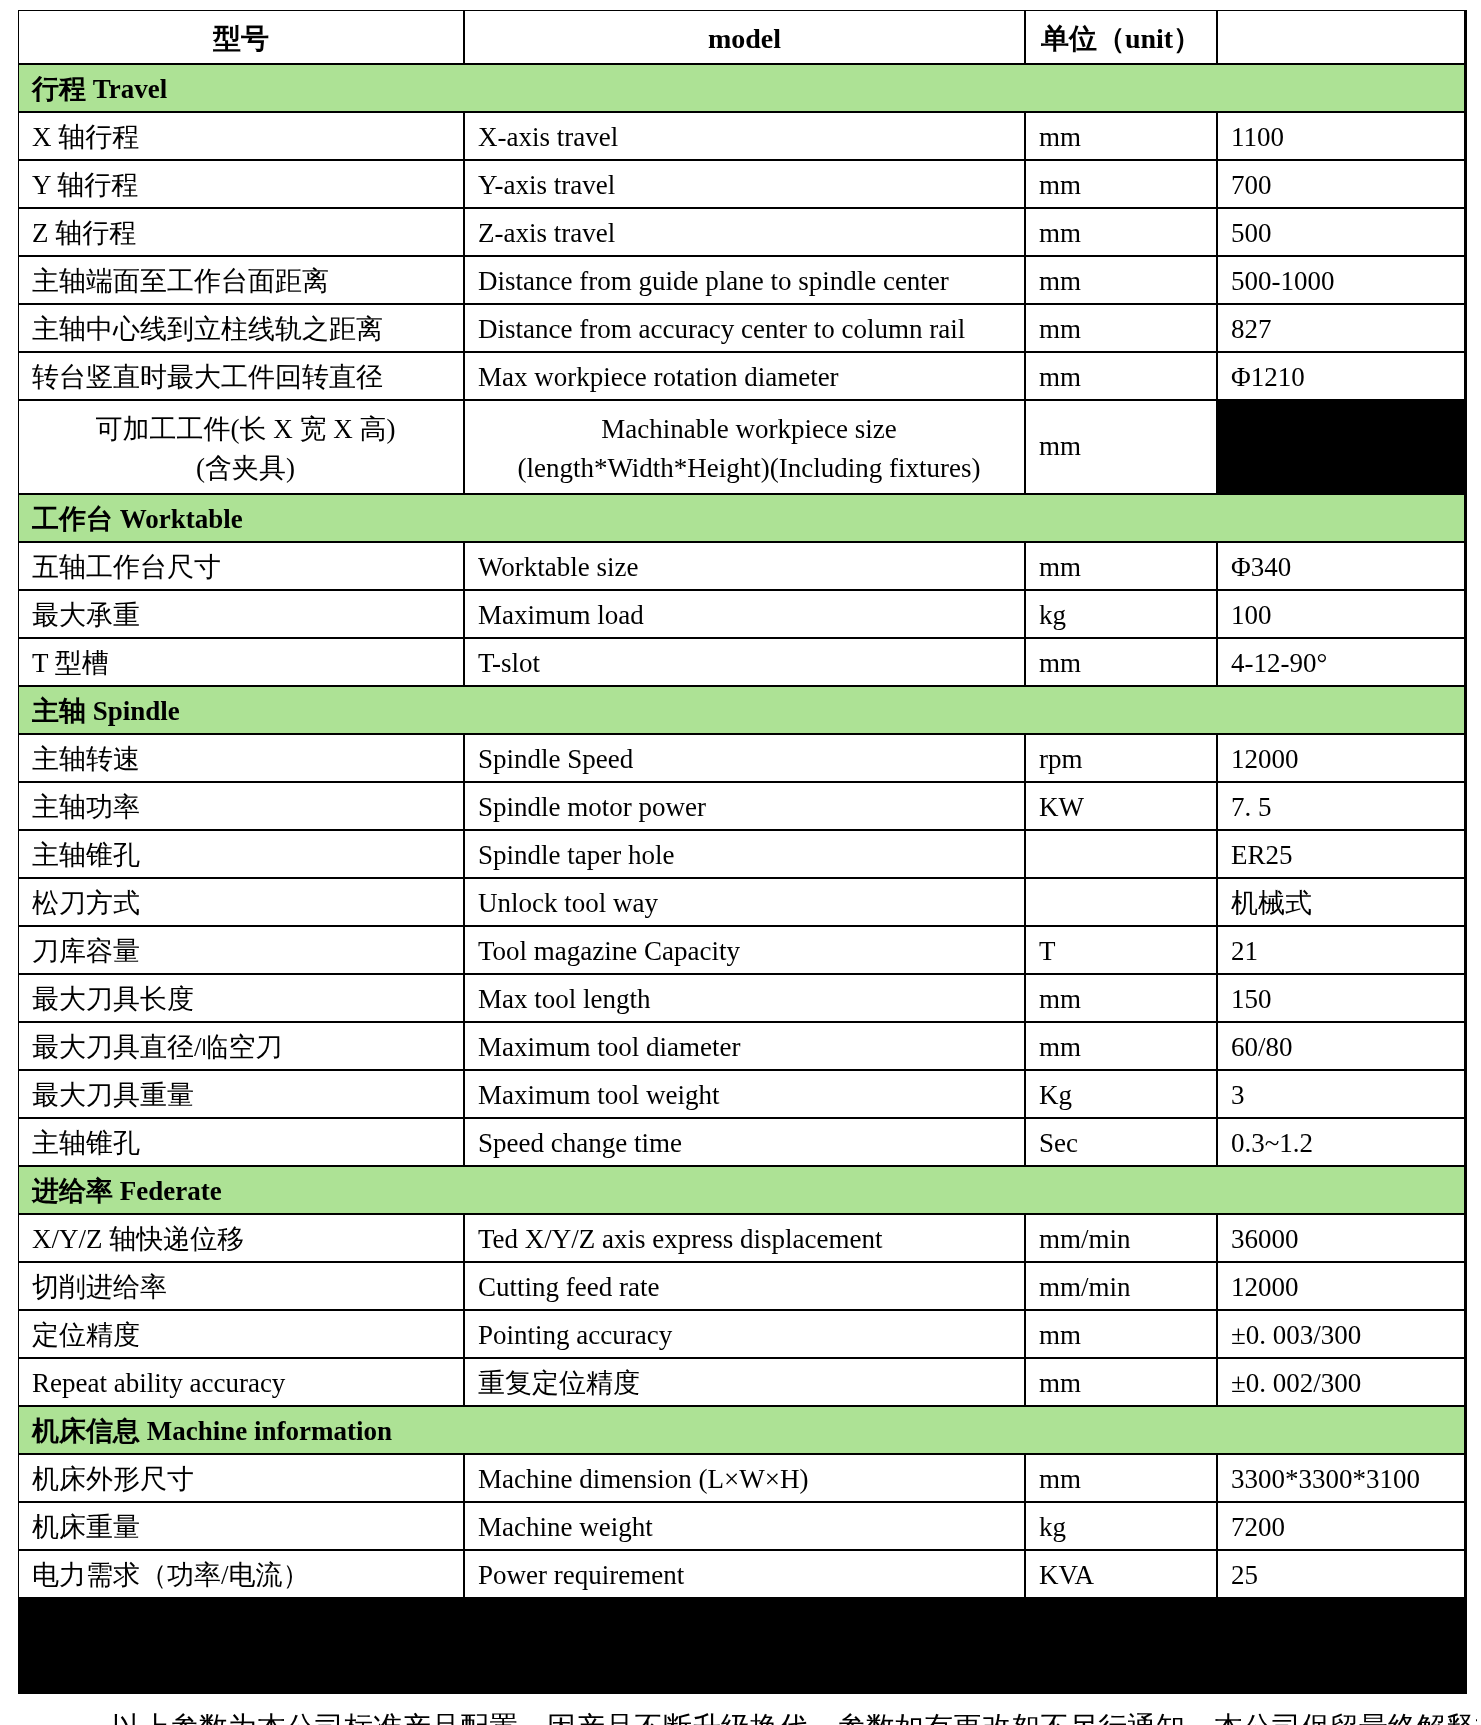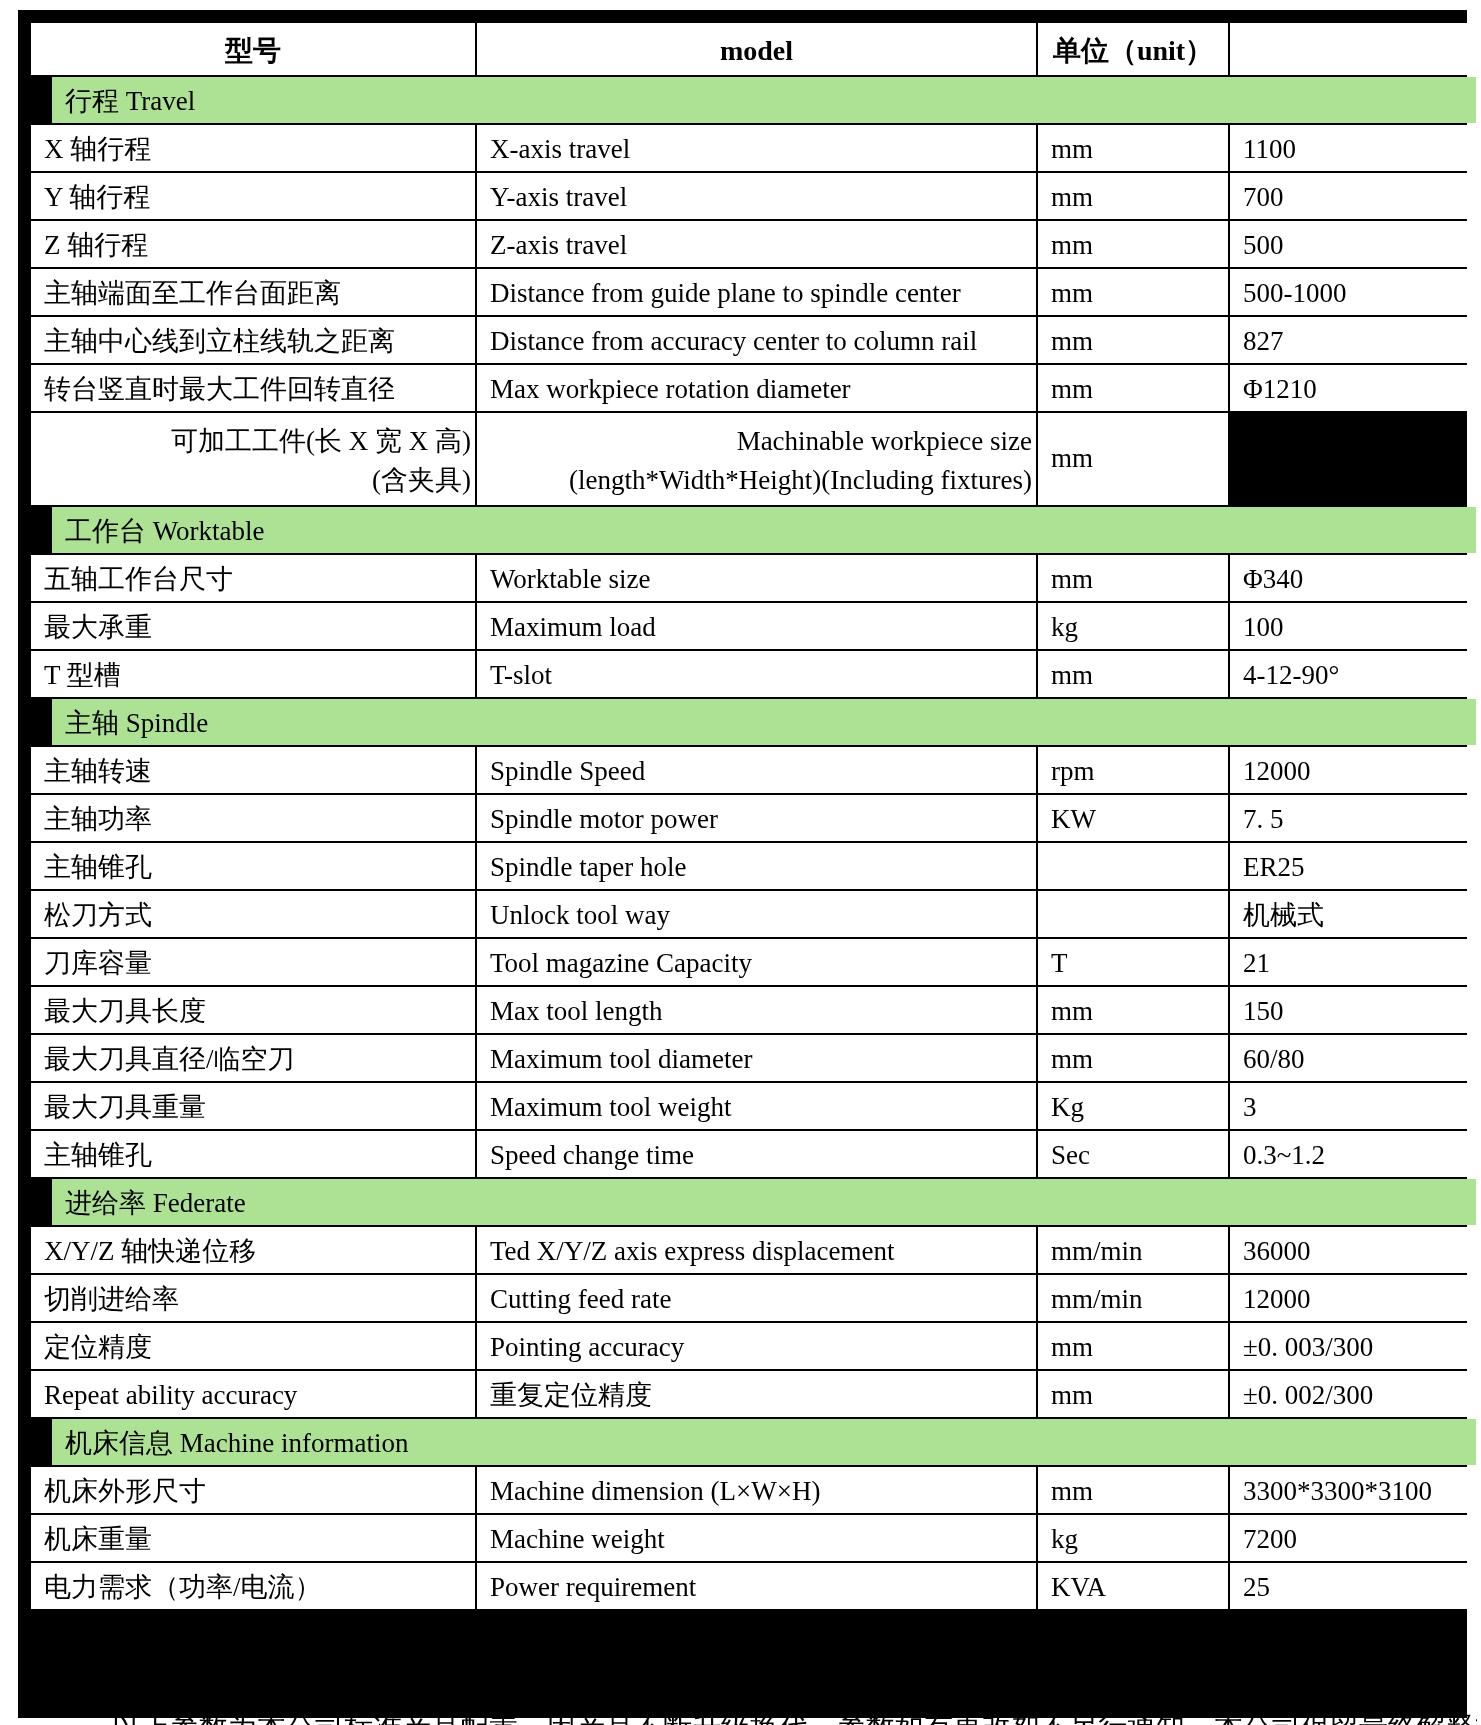--- a/index.html
+++ b/index.html
@@ -6,37 +6,37 @@
   body{
     width:1481px;height:1725px;position:relative;overflow:hidden;
     background:#ffffff;color:#000;
     font-family:"Liberation Serif","DejaVu Serif",serif;
   }
   
   .spec{
     position:absolute;left:18px;top:10px;width:1449px;
     display:grid;
     grid-template-columns:444px 559px 190px 246px;
-    gap:2px;padding:13px;background:var(--border,#000);
+    gap:2px;padding:1px;background:var(--border,#000);
     box-sizing:border-box;
   }
   .cell{
     background:#fff;display:flex;align-items:flex-end;
     padding:0 4px 7px 13px;font-size:27px;line-height:30px;
     white-space:nowrap;overflow:hidden;
   }
   .head{
     justify-content:center;font-weight:bold;font-size:28px;
     padding-left:4px;padding-bottom:9px;
   }
   .section{
     grid-column:1 / -1;background:var(--green,#ade295);
-    font-weight:normal;font-size:27px;padding-bottom:7px;margin-left:21px;
+    font-weight:bold;font-size:27px;padding-bottom:7px;
   }
-  .multi{flex-direction:column;justify-content:flex-end;align-items:flex-end;line-height:39px;padding-bottom:5px;}
+  .multi{flex-direction:column;justify-content:flex-end;align-items:center;line-height:39px;padding-bottom:5px;}
   .vmid{align-items:center;padding-bottom:2px;}
   .footnote{
     position:absolute;left:112px;top:1709px;width:1365px;height:16px;
     overflow:hidden;font-size:29px;line-height:36px;color:#000;
     white-space:nowrap;
   }
 </style>
 </head>
 <body style="--green: #ade295; --border: #000000; color: rgb(0, 0, 0);">
 

